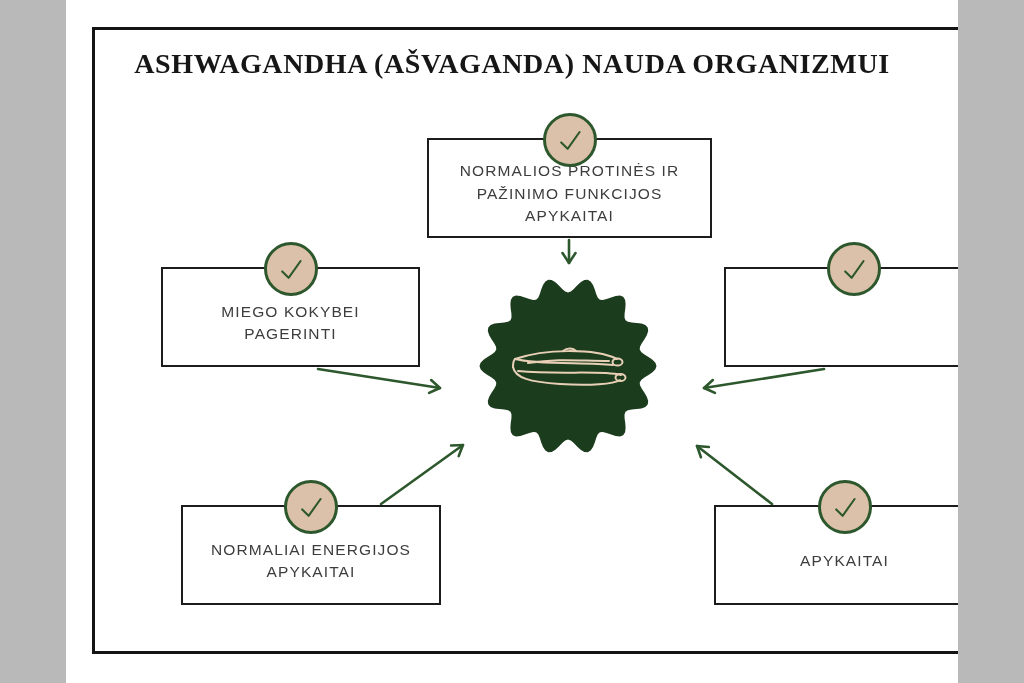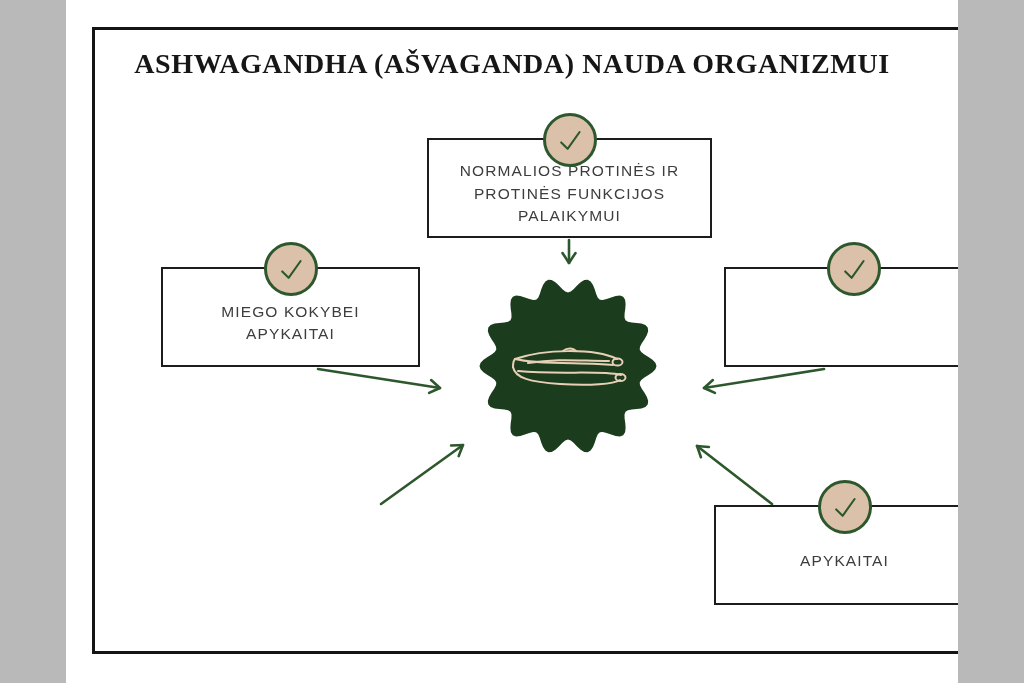--- a/index.html
+++ b/index.html
@@ -88,40 +88,48 @@
       <ellipse cx="152.5" cy="111.5" rx="5" ry="3.6"></ellipse>
     </g>
   </svg>
 
   <div class="benefit box-top">
     <div class="check-circle">
       <svg width="40" height="40" viewBox="0 0 50 50">
         <polyline points="14,28 22,36 37,15" fill="none" stroke="#2d572c" stroke-width="2.6" stroke-linecap="round" stroke-linejoin="round"></polyline>
       </svg>
     </div>
-    <span class="label">NORMALIOS PROTINĖS IR PROTINĖS FUNKCIJOS PALAIKYMUI</span>
+    <span class="label">NORMALIOS PROTINĖS IR PAŽINIMO FUNKCIJOS APYKAITAI</span>
   </div>
 
   <div class="benefit box-left">
     <div class="check-circle">
       <svg width="40" height="40" viewBox="0 0 50 50">
         <polyline points="14,28 22,36 37,15" fill="none" stroke="#2d572c" stroke-width="2.6" stroke-linecap="round" stroke-linejoin="round"></polyline>
       </svg>
     </div>
-    <span class="label">MIEGO KOKYBEI APYKAITAI</span>
+    <span class="label">MIEGO KOKYBEI PAGERINTI</span>
   </div>
 
   <div class="benefit box-right">
     <div class="check-circle">
       <svg width="40" height="40" viewBox="0 0 50 50">
         <polyline points="14,28 22,36 37,15" fill="none" stroke="#2d572c" stroke-width="2.6" stroke-linecap="round" stroke-linejoin="round"></polyline>
       </svg>
     </div>
   </div>
 
+  <div class="benefit box-bl">
+    <div class="check-circle">
+      <svg width="40" height="40" viewBox="0 0 50 50">
+        <polyline points="14,28 22,36 37,15" fill="none" stroke="#2d572c" stroke-width="2.6" stroke-linecap="round" stroke-linejoin="round"></polyline>
+      </svg>
+    </div>
+    <span class="label">NORMALIAI ENERGIJOS APYKAITAI</span>
+  </div>
 
   <div class="benefit box-br">
     <div class="check-circle">
       <svg width="40" height="40" viewBox="0 0 50 50">
         <polyline points="14,28 22,36 37,15" fill="none" stroke="#2d572c" stroke-width="2.6" stroke-linecap="round" stroke-linejoin="round"></polyline>
       </svg>
     </div>
     <span class="label">APYKAITAI</span>
   </div>
 

